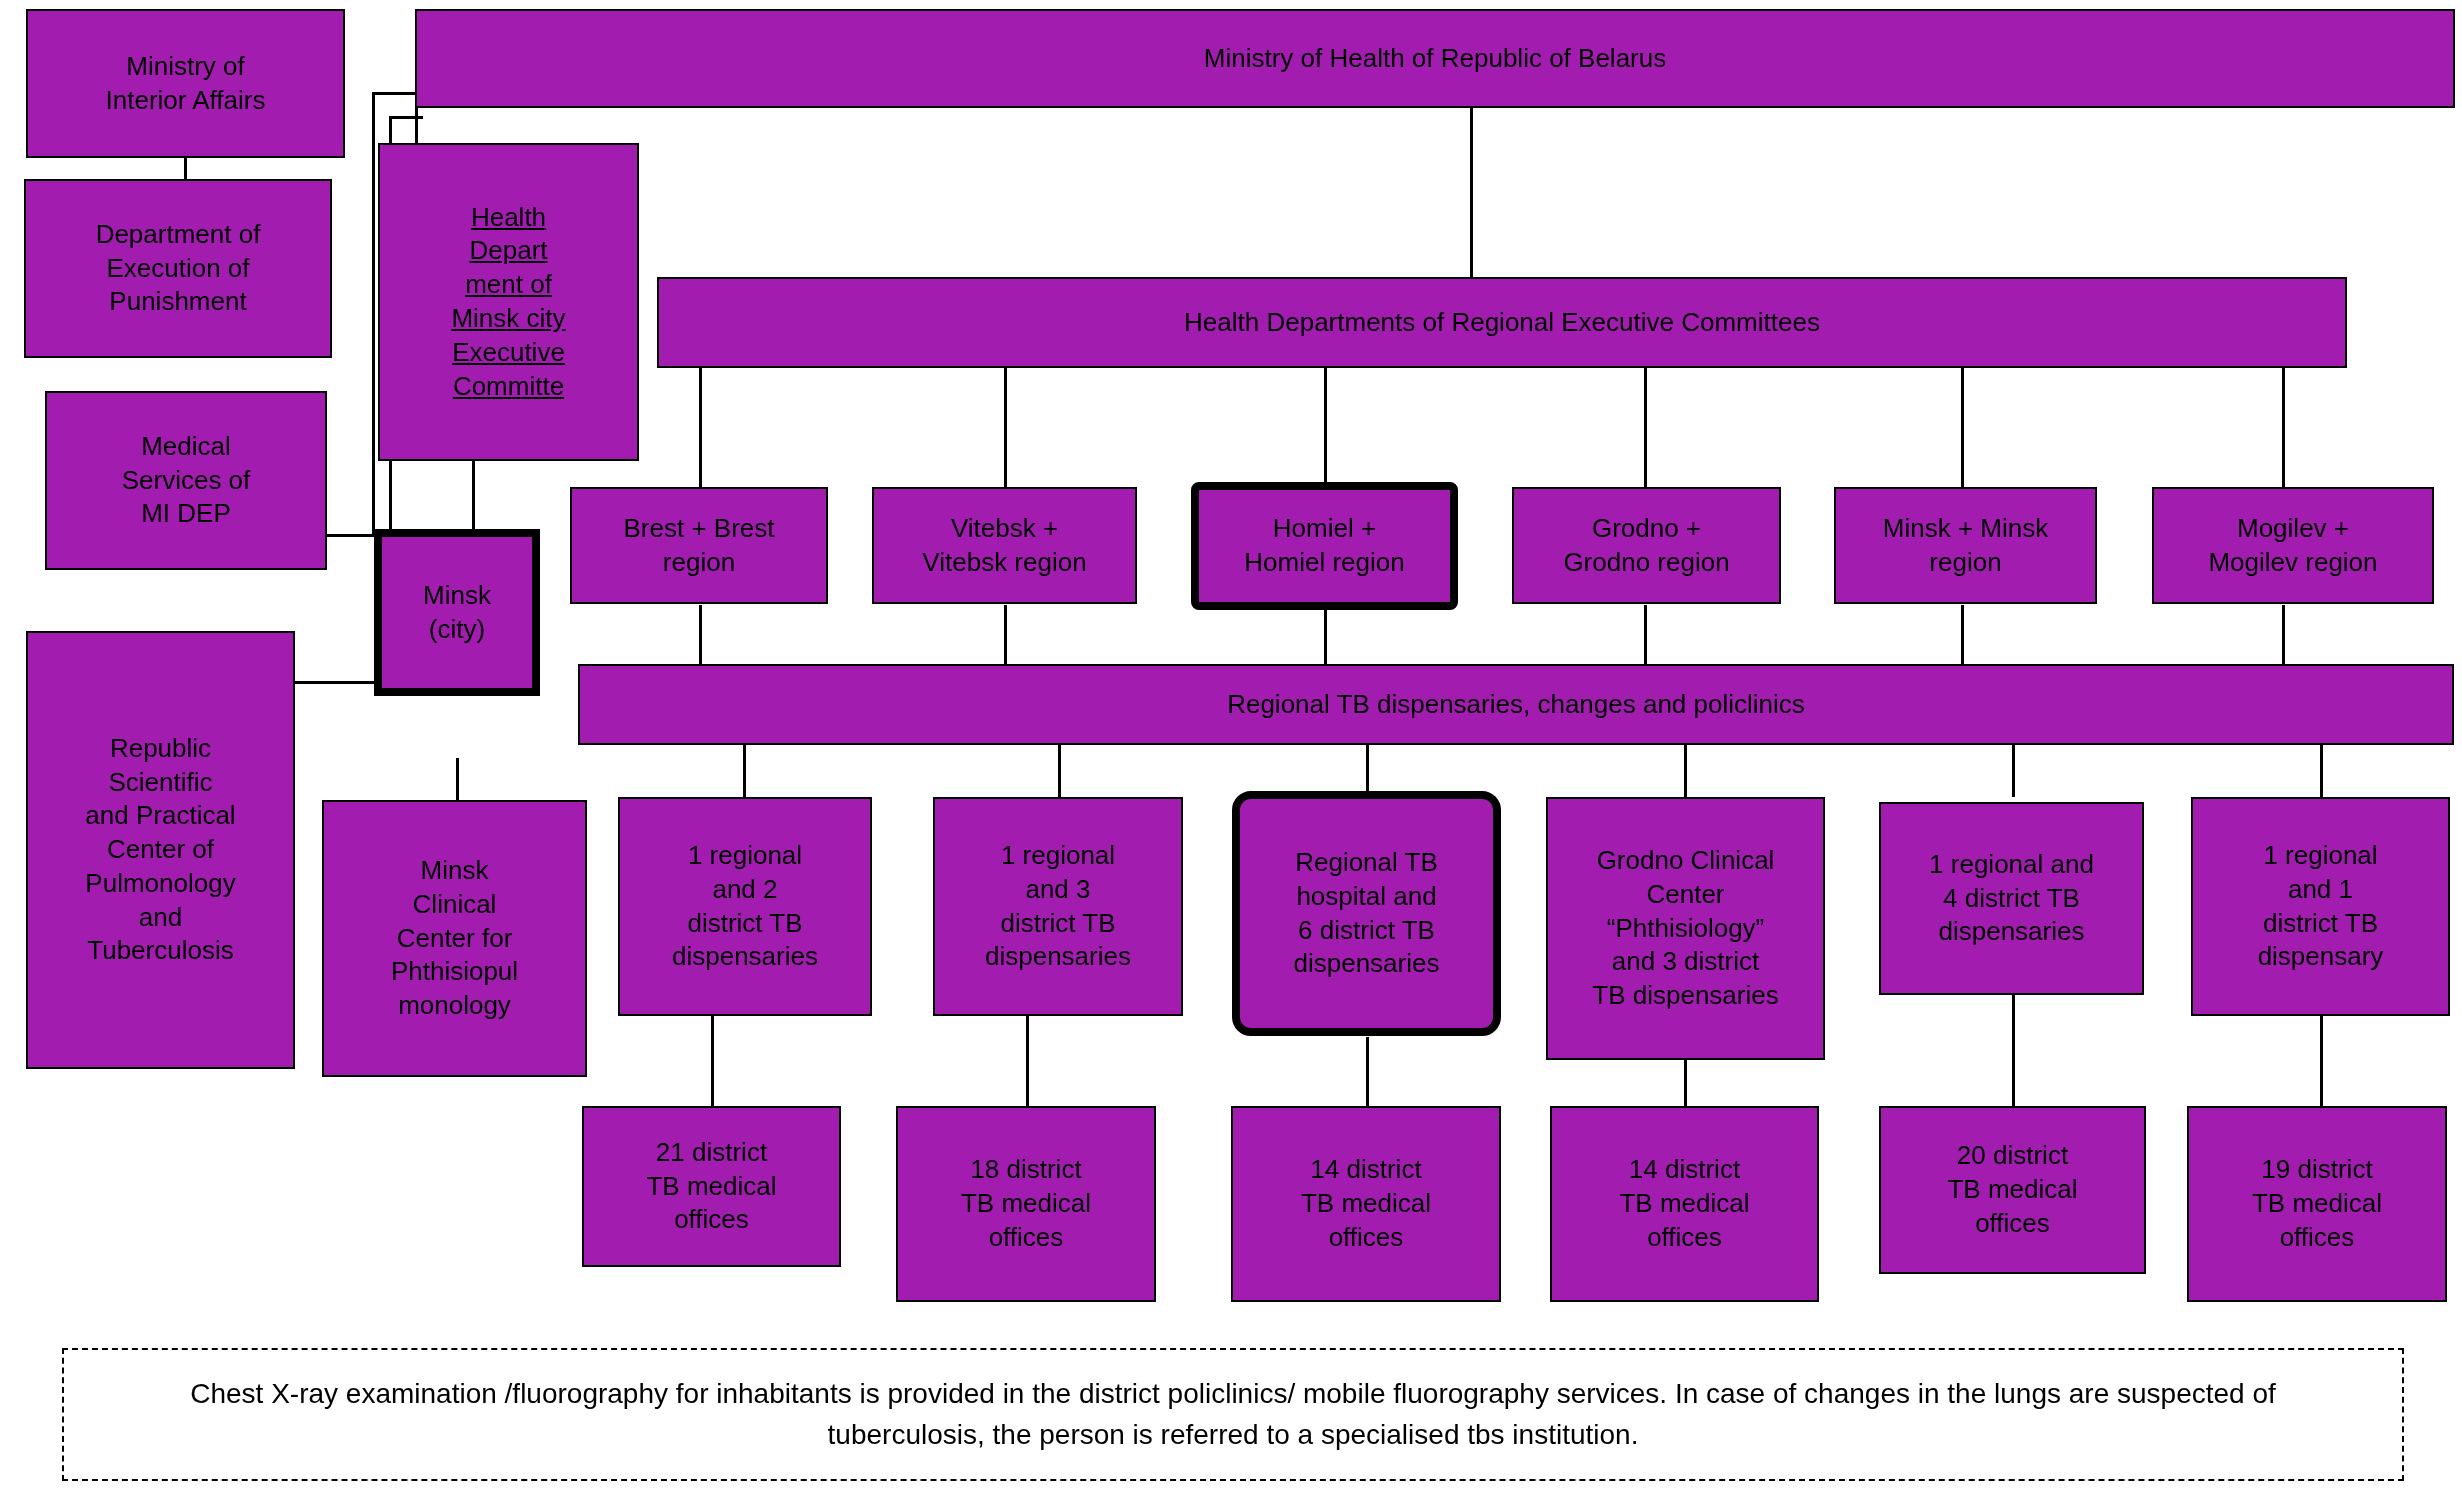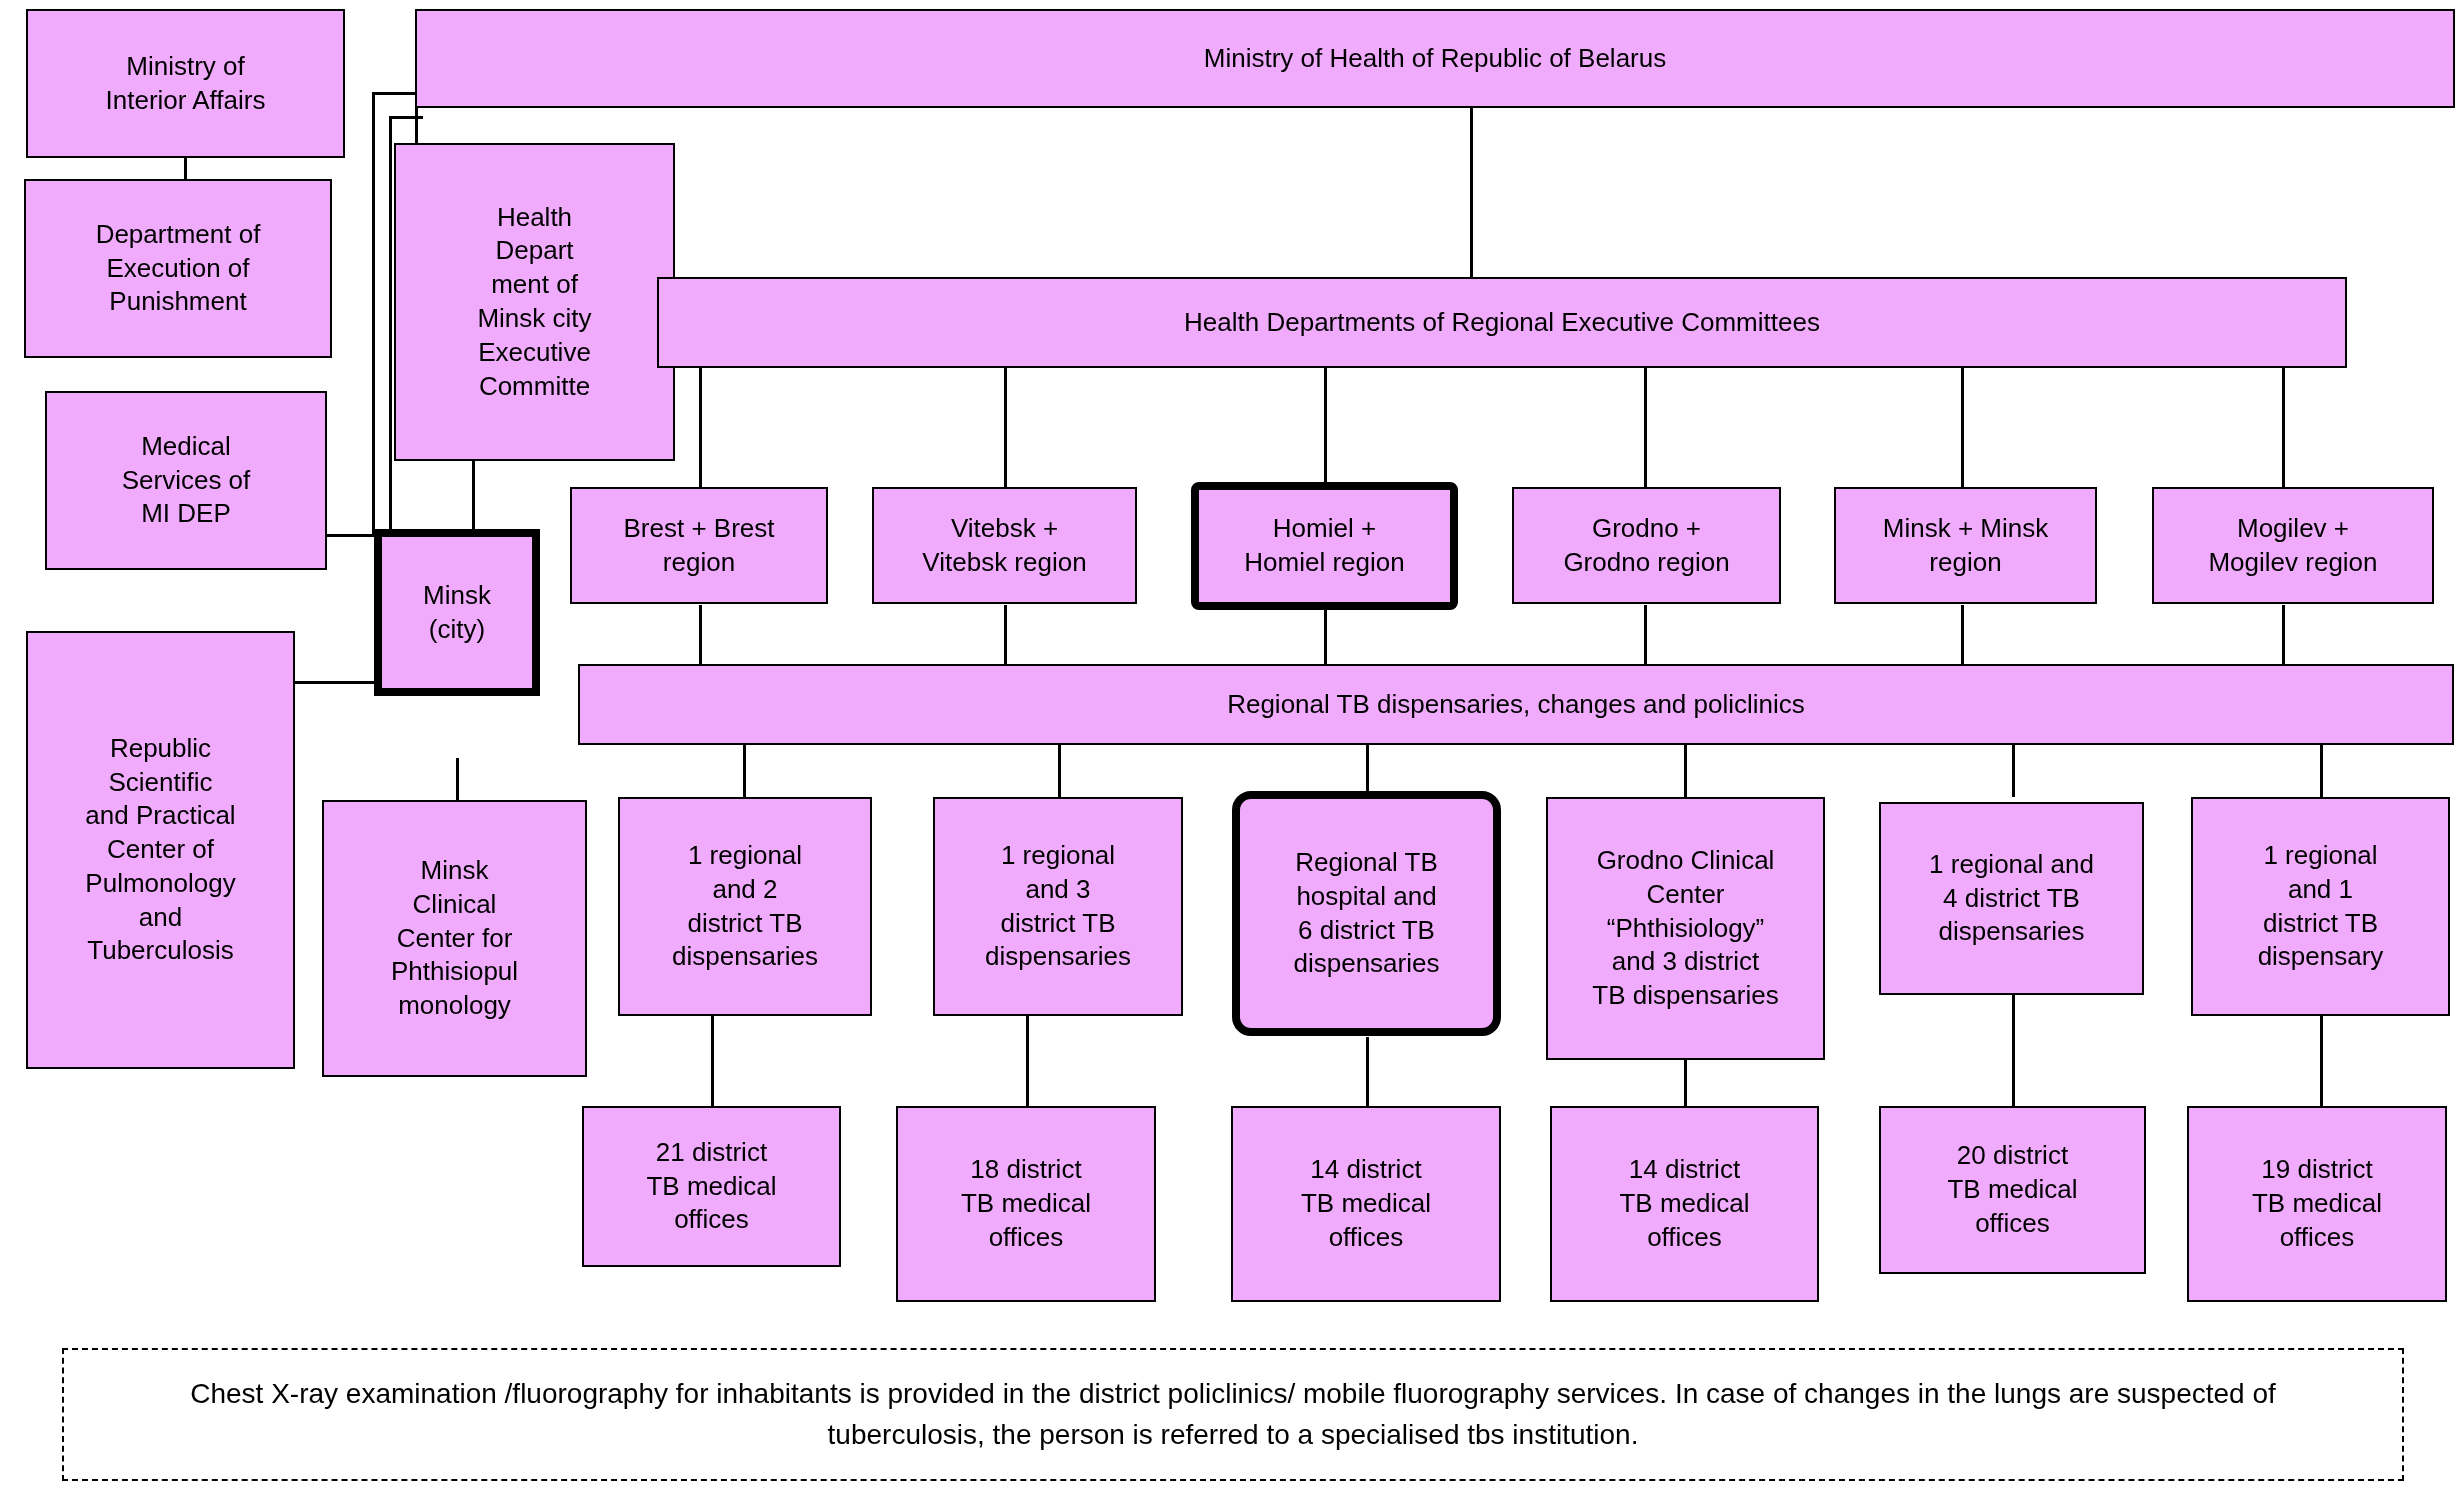--- a/index.html
+++ b/index.html
@@ -12,21 +12,21 @@
     position:relative;
     width:2462px;
     height:1506px;
     background:#ffffff;
     overflow:hidden;
   }
   
   .node{
     position:absolute;
     box-sizing:border-box;
-    background:#f0abfc;
+    background:#a21caf;
     border:2.8px solid #000000;
     display:flex;
     align-items:center;
     justify-content:center;
     text-align:center;
     z-index:20;
   }
   .node .txt{
     display:block;
     width:100%;
@@ -140,21 +140,21 @@
 Center of
 Pulmonology
 and
 Tuberculosis</span>
   </div>
 
   <div class="node banner" style="left:415px;top:9px;width:2040px;height:99px;">
     <span class="txt">Ministry of Health of Republic of Belarus</span>
   </div>
 
-  <div class="node" style="left:394px;top:143px;width:281px;height:318px;">
+  <div class="node" style="left:378px;top:143px;width:261px;height:318px;text-decoration:underline;">
     <span class="txt">Health
 Depart
 ment of
 Minsk city
 Executive
 Committe</span>
   </div>
 
   <div class="node banner" style="left:657px;top:277px;width:1690px;height:91px;">
     <span class="txt">Health Departments of Regional Executive Committees</span>

